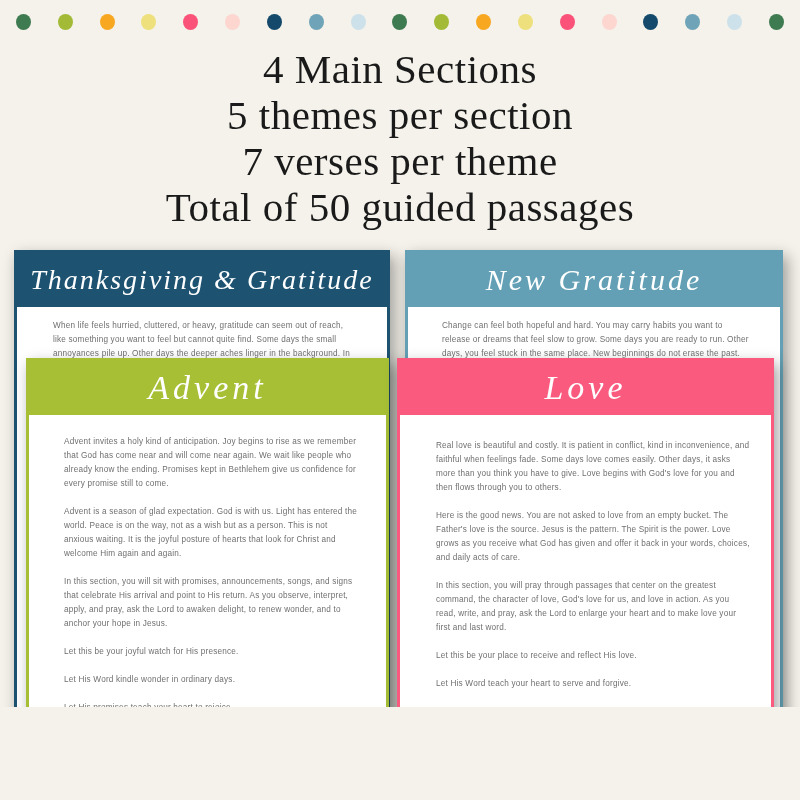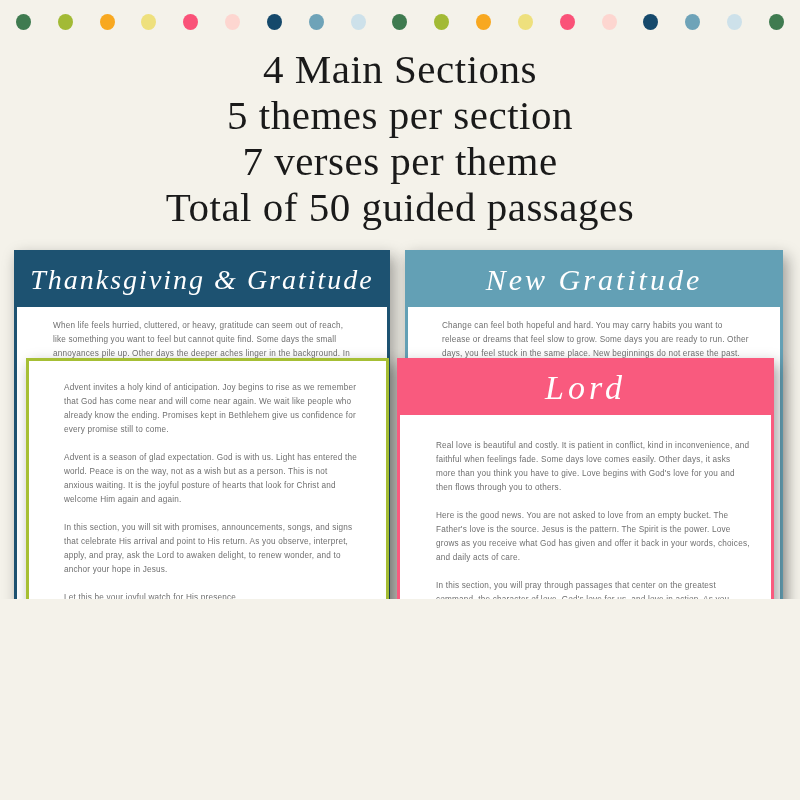--- a/index.html
+++ b/index.html
@@ -1,21 +1,21 @@
 <!DOCTYPE html>
 <html><head>
 <meta charset="utf-8">
 <style>
   html, body { margin: 0; padding: 0; }
   body {
     width: 800px; height: 800px; overflow: hidden;
     font-family: "Liberation Sans", sans-serif;
   }
   .stage {
-    position: relative; width: 800px; height: 599px; overflow: hidden;
+    position: relative; width: 800px; height: 707px; overflow: hidden;
   }
   
   .dots {
     position: absolute; left: 16px; right: 16px; top: 14px; height: 16px;
     display: flex; justify-content: space-between; align-items: center;
   }
   .dot {
     width: 15px; height: 16px; border-radius: 50%; flex: 0 0 auto;
   }
   
@@ -95,35 +95,36 @@
     <div class="hdr hdr-long">Thanksgiving &amp; Gratitude</div>
     <div class="body">When life feels hurried, cluttered, or heavy, gratitude can seem out of reach, like something you want to feel but cannot quite find. Some days the small annoyances pile up. Other days the deeper aches linger in the background. In both, it is easy to forget that</div>
   </div>
 
   <div class="card" id="card-newbeginnings" style="--c: #63a0b5;">
     <div class="hdr hdr-mid">New Gratitude</div>
     <div class="body">Change can feel both hopeful and hard. You may carry habits you want to release or dreams that feel slow to grow. Some days you are ready to run. Other days, you feel stuck in the same place. New beginnings do not erase the past. They invite you to meet God in</div>
   </div>
 
   <div class="card" id="card-advent" style="--c: #a6bf35;">
+    <div class="hdr hdr-short">Advent</div>
     <div class="body">Advent invites a holy kind of anticipation. Joy begins to rise as we remember that God has come near and will come near again. We wait like people who already know the ending. Promises kept in Bethlehem give us confidence for every promise still to come.
 
 Advent is a season of glad expectation. God is with us. Light has entered the world. Peace is on the way, not as a wish but as a person. This is not anxious waiting. It is the joyful posture of hearts that look for Christ and welcome Him again and again.
 
 In this section, you will sit with promises, announcements, songs, and signs that celebrate His arrival and point to His return. As you observe, interpret, apply, and pray, ask the Lord to awaken delight, to renew wonder, and to anchor your hope in Jesus.
 
 Let this be your joyful watch for His presence.
 
 Let His Word kindle wonder in ordinary days.
 
 Let His promises teach your heart to rejoice.</div>
   </div>
 
   <div class="card" id="card-love" style="--c: #f95a7e;">
-    <div class="hdr hdr-short">Lord</div>
+    <div class="hdr hdr-short">Love</div>
     <div class="body">Real love is beautiful and costly. It is patient in conflict, kind in inconvenience, and faithful when feelings fade. Some days love comes easily. Other days, it asks more than you think you have to give. Love begins with God's love for you and then flows through you to others.
 
 Here is the good news. You are not asked to love from an empty bucket. The Father's love is the source. Jesus is the pattern. The Spirit is the power. Love grows as you receive what God has given and offer it back in your words, choices, and daily acts of care.
 
 In this section, you will pray through passages that center on the greatest command, the character of love, God's love for us, and love in action. As you read, write, and pray, ask the Lord to enlarge your heart and to make love your first and last word.
 
 Let this be your place to receive and reflect His love.
 
 Let His Word teach your heart to serve and forgive.
 

